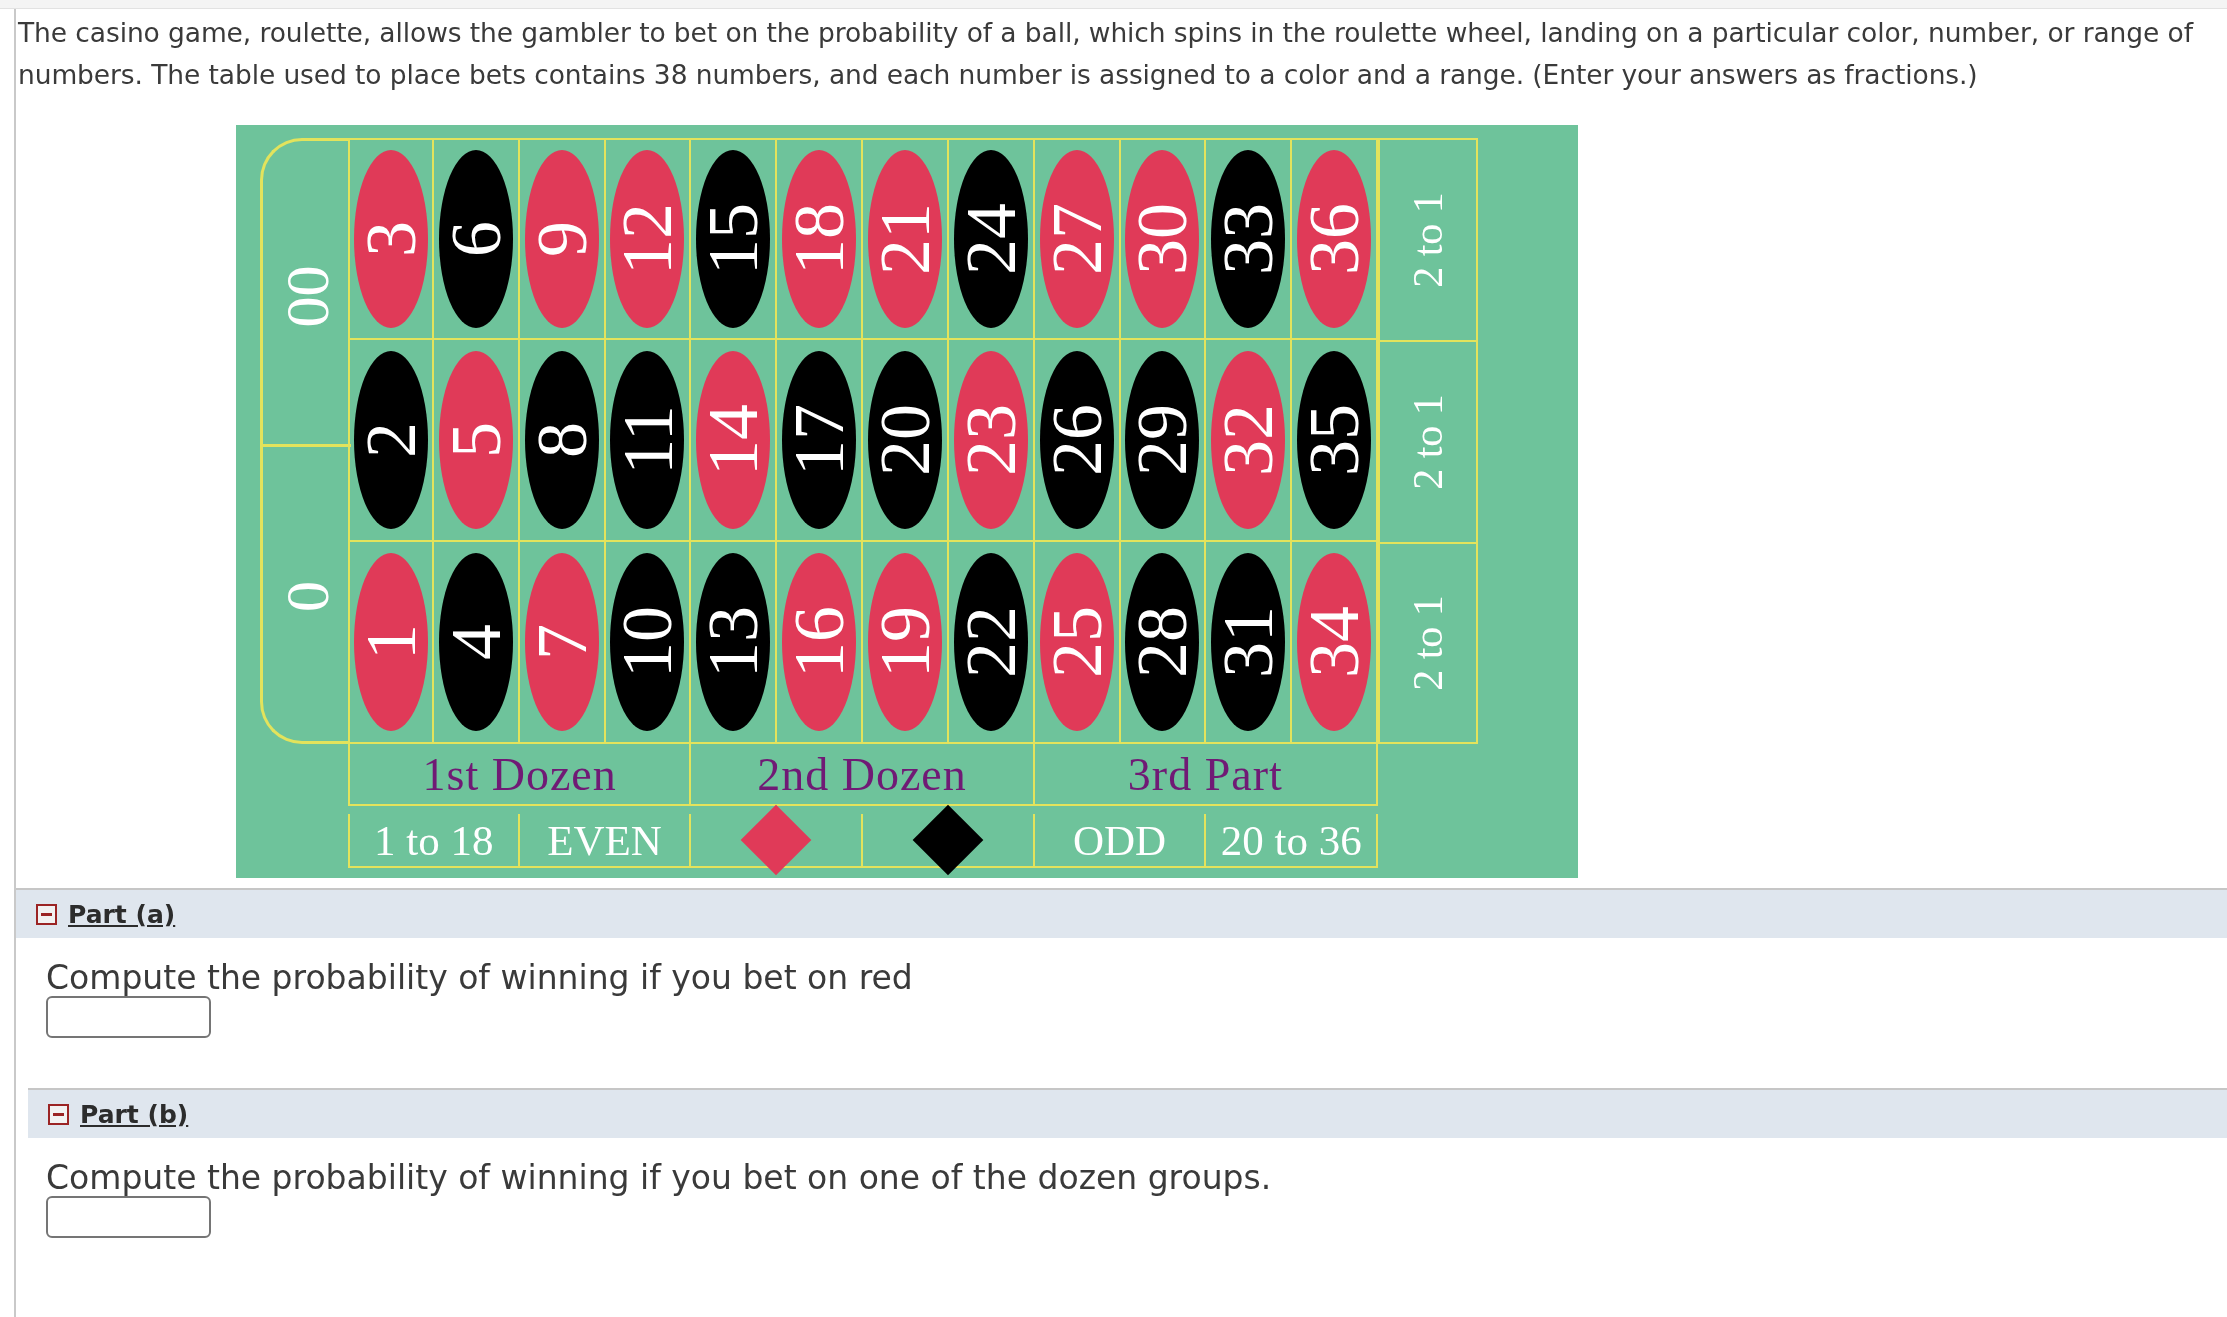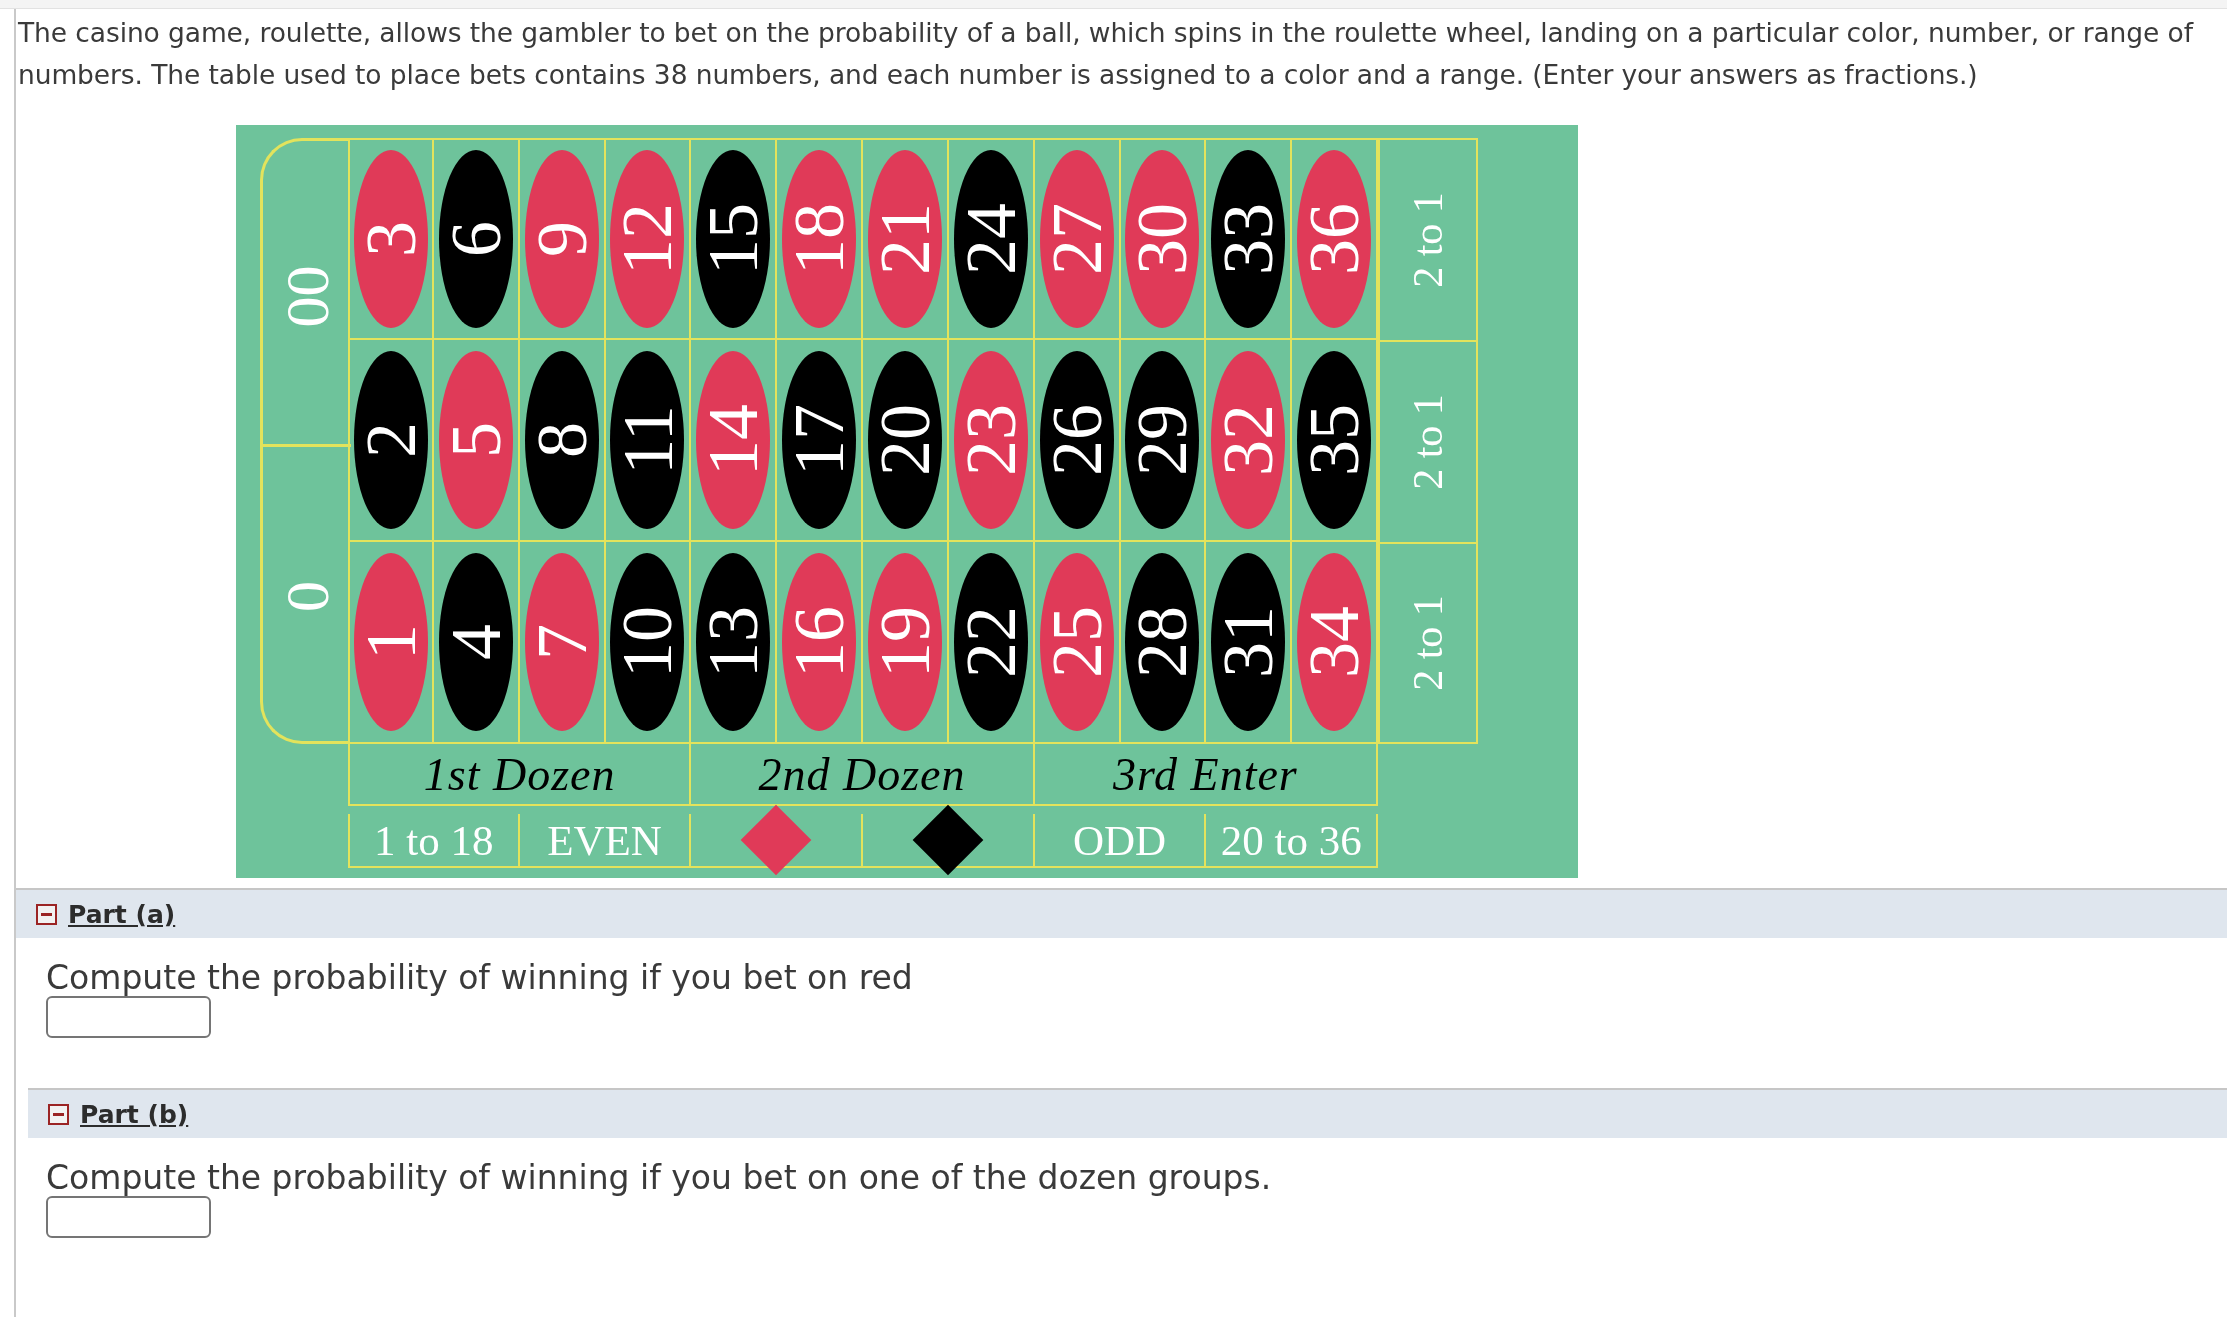--- a/index.html
+++ b/index.html
@@ -138,25 +138,24 @@
     position: absolute;
     left: 88px; top: 620px;
     width: 1030px; height: 62px;
     display: grid;
     grid-template-columns: repeat(3, 1fr);
   }
   .dozen {
     border-right: 2px solid #e3e35c;
     border-bottom: 2px solid #e3e35c;
     display: flex; align-items: center; justify-content: center;
-    color: #000000;
+    color: #701a75;
     font-family: "Liberation Serif", serif;
     font-size: 46px;
     letter-spacing: 1px;
-    font-style: italic;
   }
   .dozens .dozen:first-child { border-left: 2px solid #e3e35c; }
 
   
   .outside {
     position: absolute;
     left: 88px; top: 682px;
     width: 1030px; height: 62px;
     display: grid;
     grid-template-columns: repeat(6, 1fr);
@@ -450,21 +449,21 @@
             <span>2 to 1</span>
           </div>
         <div class="twoto1">
             <span>2 to 1</span>
           </div>
       </div>
 
       <div class="dozens">
         <div class="dozen">1st  Dozen</div>
         <div class="dozen">2nd  Dozen</div>
-        <div class="dozen">3rd  Enter</div>
+        <div class="dozen">3rd  Part</div>
       </div>
 
       <div class="outside">
         <div class="obet">1 to 18</div>
         <div class="obet">EVEN</div>
         <div class="obet">
             <div class="diamond red"></div>
           </div>
         <div class="obet">
             <div class="diamond black"></div>

